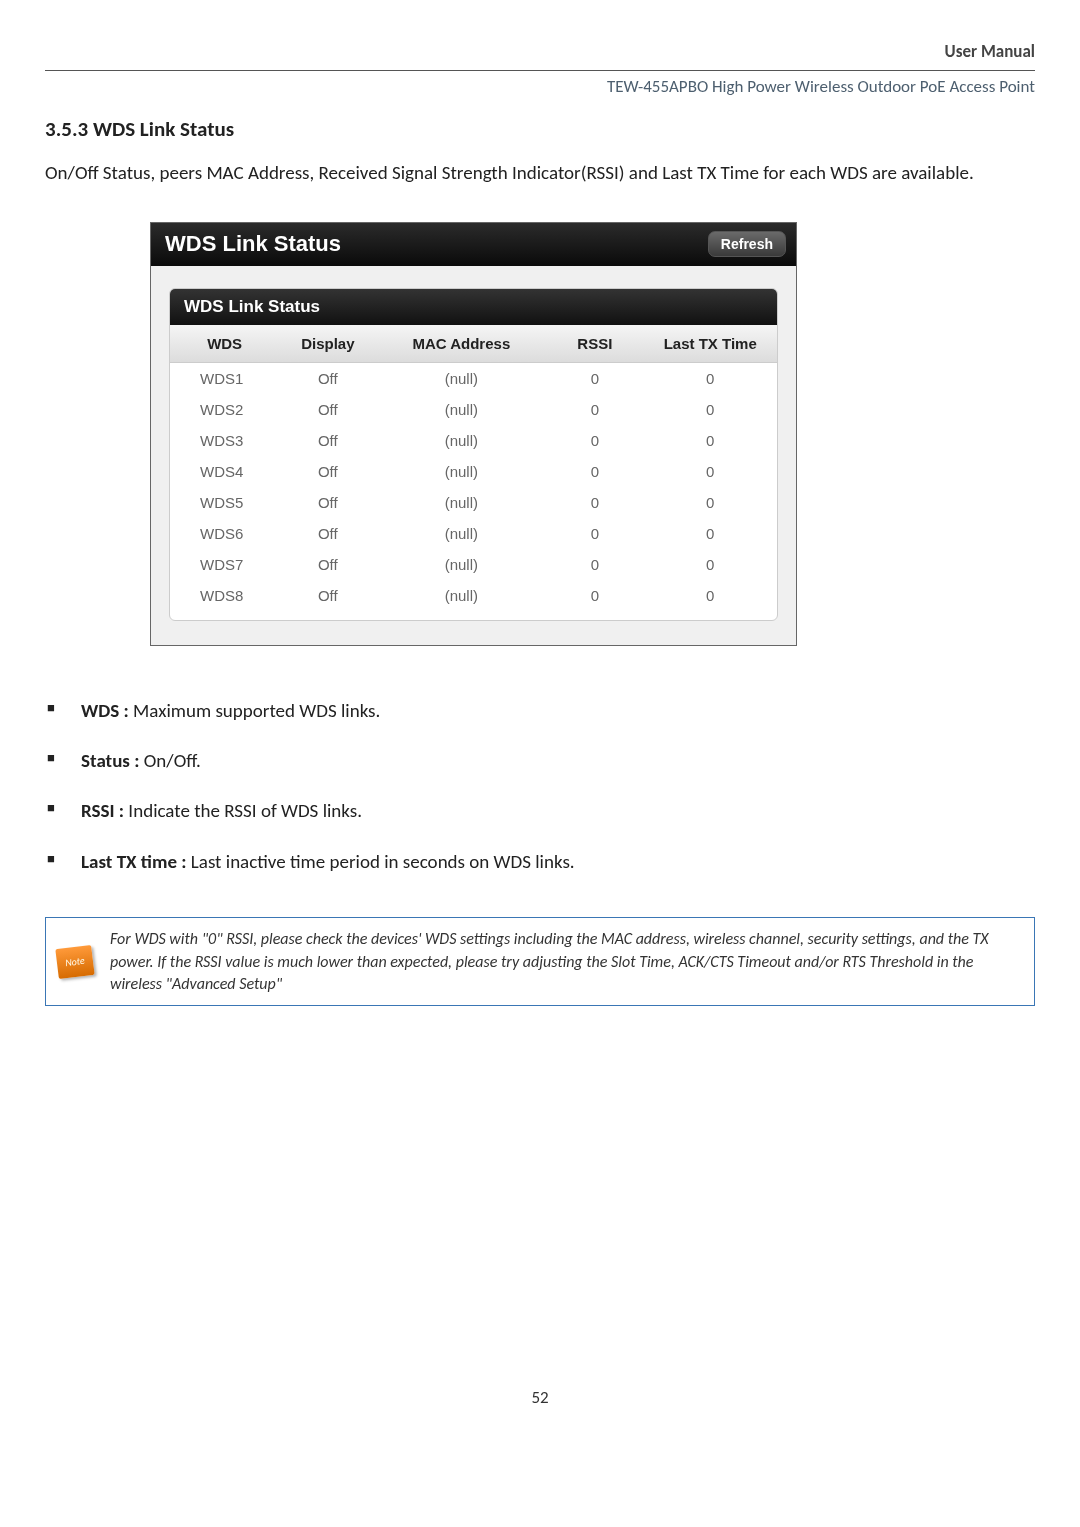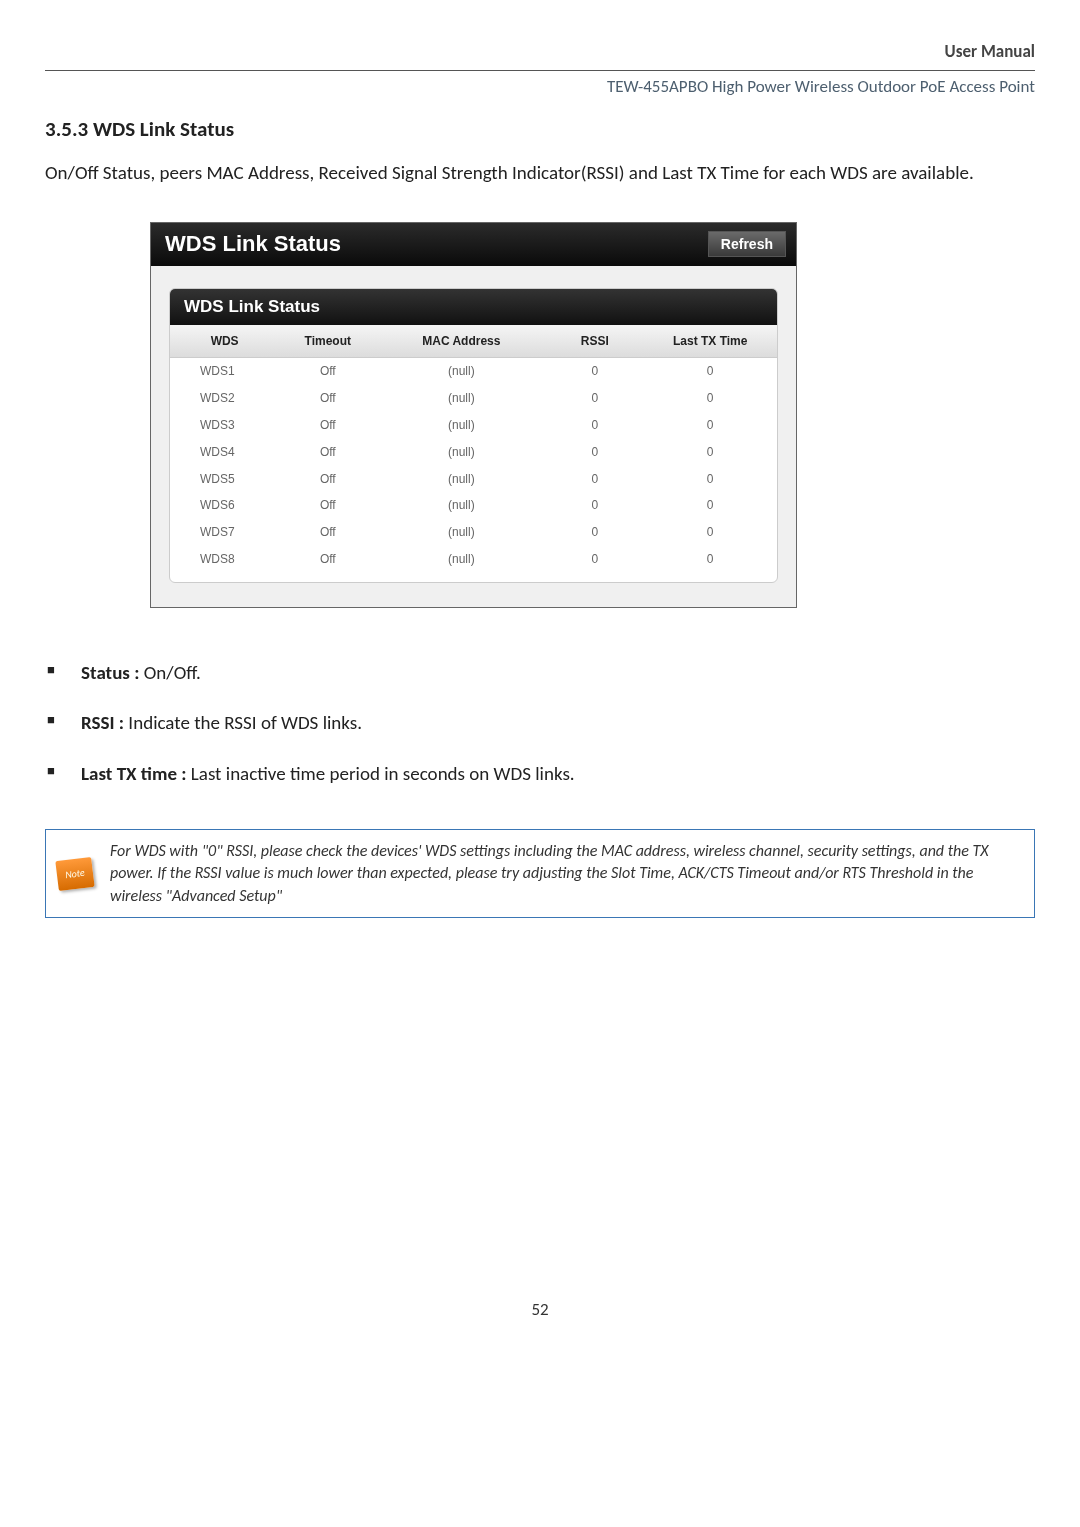--- a/index.html
+++ b/index.html
@@ -55,21 +55,21 @@
     font-weight: bold;
     font-size: 22px;
     padding: 6px 10px 6px 14px;
     display: flex;
     align-items: center;
     justify-content: space-between;
   }
   .refresh-btn {
     background: linear-gradient(#6a6a6a, #3a3a3a);
     border: 1px solid #555;
-    border-radius: 0;
+    border-radius: 7px;
     color: #fff;
     font-family: Arial, sans-serif;
     font-size: 14px;
     font-weight: bold;
     padding: 4px 12px;
   }
   .panel-body {
     background: #f0f0f0;
     padding: 22px 18px 24px 18px;
   }
@@ -85,21 +85,21 @@
     color: #fff;
     font-family: Arial, sans-serif;
     font-weight: bold;
     font-size: 17px;
     padding: 6px 14px;
   }
   table.wds {
     width: 100%;
     border-collapse: collapse;
     font-family: Arial, sans-serif;
-    font-size: 12px;
+    font-size: 15px;
   }
   table.wds th {
     font-weight: bold;
     color: #222;
     padding: 8px 6px;
     text-align: center;
     background: linear-gradient(#f5f5f5, #dcdcdc);
     border-bottom: 1px solid #ccc;
   }
   table.wds td {
@@ -192,21 +192,21 @@
     <span>WDS Link Status</span>
     <button class="refresh-btn">Refresh</button>
   </div>
   <div class="panel-body">
     <div class="sub-panel">
       <div class="sub-panel-header">WDS Link Status</div>
       <table class="wds">
         <thead>
           <tr>
             <th style="width:18%">WDS</th>
-            <th style="width:16%">Timeout</th>
+            <th style="width:16%">Display</th>
             <th style="width:28%">MAC Address</th>
             <th style="width:16%">RSSI</th>
             <th style="width:22%">Last TX Time</th>
           </tr>
         </thead>
         <tbody id="wds-tbody">
             <tr>
               <td class="first">WDS1</td>
               <td>Off</td>
               <td>(null)</td>
@@ -262,20 +262,21 @@
               <td>0</td>
               <td>0</td>
             </tr>
           </tbody>
       </table>
     </div>
   </div>
 </div>
 
 <ul class="doc-list" id="doc-bullets">
+    <li><span class="b">WDS :</span><span> Maximum supported WDS links.</span></li>
     <li><span class="b">Status :</span><span> On/Off.</span></li>
     <li><span class="b">RSSI :</span><span> Indicate the RSSI of WDS links.</span></li>
     <li><span class="b">Last TX time :</span><span> Last inactive time period in seconds on WDS links.</span></li>
   </ul>
 
 <div class="note-box">
   <div class="note-icon">
     <div class="note-icon-inner">Note</div>
   </div>
   <div class="note-text">For WDS with "0" RSSI, please check the devices' WDS settings including the MAC address, wireless channel, security settings, and the TX power. If the RSSI value is much lower than expected, please try adjusting the Slot Time, ACK/CTS Timeout and/or RTS Threshold in the wireless "Advanced Setup"</div>

